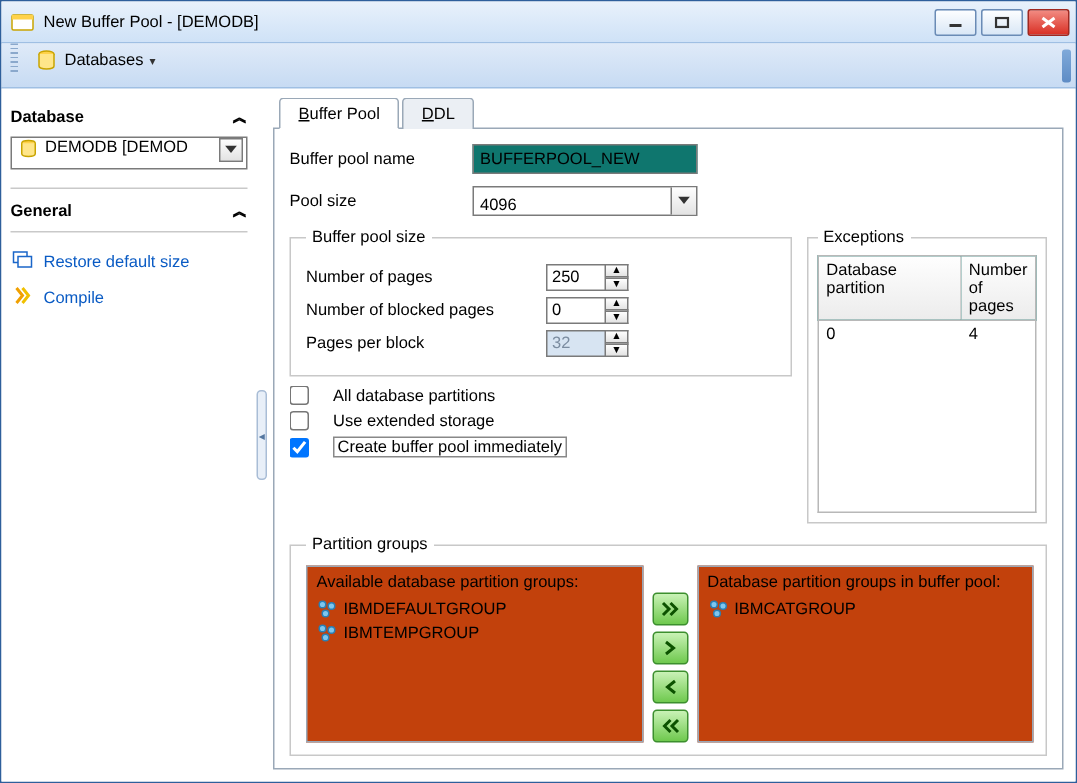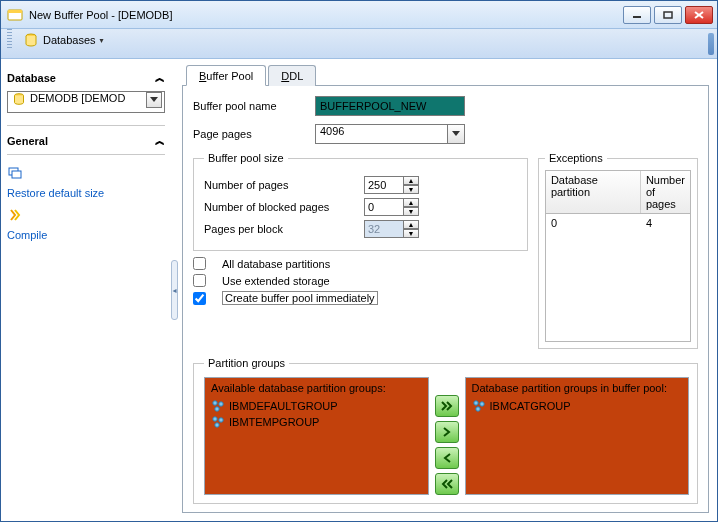--- a/index.html
+++ b/index.html
@@ -21,36 +21,36 @@
   
   .body { flex:1; display:flex; background:#fff; }
   
   .sidebar { width:170px; padding:8px 6px; }
   .side-section-head { display:flex; align-items:center; font-weight:bold; color:#000; margin:4px 0 6px; }
   .side-section-head .chev { margin-left:auto; font-size:10px; }
   .side-divider { border-top:1px solid #c9c9c9; margin:4px 0 8px; }
   .db-select { width:100%; height:22px; border:1px solid #7a7a7a; background:#fff; display:flex; align-items:flex-start; padding:0 2px 0 4px; }
   .db-select .txt { flex:1; white-space:nowrap; overflow:hidden; }
   .db-select .arrow { width:16px; height:16px; border:1px solid #7a7a7a; background:linear-gradient(#fefefe,#e3e3e3); display:flex; align-items:center; justify-content:center; }
-  .side-link { display:flex; align-items:flex-start; gap:6px; color:#0a5bc4; margin:4px 0; padding:2px 0; cursor:default;flex-direction:column; }
+  .side-link { display:flex; align-items:flex-end; gap:6px; color:#0a5bc4; margin:4px 0; padding:2px 0; cursor:default; }
   .side-link .ic { width:16px; height:16px; display:flex; align-items:center; justify-content:center; }
   
   .splitter { width:7px; display:flex; align-items:center; justify-content:center; }
   .splitter .handle { width:7px; height:60px; border:1px solid #a9bdd6; border-radius:3px; background:#e8eff8; display:flex; align-items:center; justify-content:center; }
   
   .main { flex:1; padding:6px 8px 8px 4px; display:flex; flex-direction:column; }
   .tabs { display:flex; gap:2px; margin-bottom:-1px; z-index:1; position:relative; padding-left:4px;}
   .tab { padding:4px 12px 3px; border:1px solid #9aa8b7; border-bottom:none; background:#ebeff4; border-radius:3px 3px 0 0; cursor:default; }
   .tab.active { background:#fff; border-bottom:1px solid #fff; }
   .tab .ul { text-decoration:underline; }
   .tabpanel { border:1px solid #9aa8b7; flex:1; padding:10px 10px 8px 10px; background:#fff; display:flex; flex-direction:column; gap:8px; overflow:hidden; }
   .row { display:flex; align-items:center; gap:10px; }
   .lbl { width:112px; }
   .textin { height:20px; border:1px solid #7a7a7a; padding:1px 4px; background:#0f766e; }
-  .select { height:20px; border:1px solid #7a7a7a; background:#fff; display:flex; align-items:flex-start; width:150px; }
+  .select { height:20px; border:1px solid #7a7a7a; background:#fff; display:flex; align-items:flex-end; width:150px; }
   .select .val { flex:1; padding:0 4px; }
   .select .btn { width:17px; height:18px; border-left:1px solid #7a7a7a; background:linear-gradient(#fefefe,#e3e3e3); display:flex; align-items:center; justify-content:center; }
   .twocol { display:flex; gap:10px; }
   .fieldset { border:1px solid #c8c8c8; padding:8px 8px 8px 10px; position:relative; }
   .fieldset > legend { padding:0 4px; color:#000; }
   .spinrow { display:flex; align-items:center; gap:10px; margin:4px 0; }
   .spinrow .sl { width:150px; }
   .spinner { display:flex; }
   .spinner input { width:40px; height:18px; border:1px solid #7a7a7a; padding:0 3px; }
   .spinner .sbtns { width:15px; display:flex; flex-direction:column; }
@@ -184,21 +184,21 @@
         <div class="tab active"><span class="ul">B</span><span>uffer Pool</span></div>
         <div class="tab"><span class="ul">D</span><span>DL</span></div>
       </div>
       <div class="tabpanel">
 
         <div class="row">
           <span class="lbl">Buffer pool name</span>
           <input class="textin" style="width: 150px;" value="BUFFERPOOL_NEW">
         </div>
         <div class="row">
-          <span class="lbl">Page pages</span>
+          <span class="lbl">Pool size</span>
           <div class="select">
             <span class="val">4096</span>
             <span class="btn">
                 <svg width="8" height="6">
                   <polygon points="0,0 8,0 4,5" fill="#333"></polygon>
                 </svg>
               </span>
           </div>
         </div>
 

